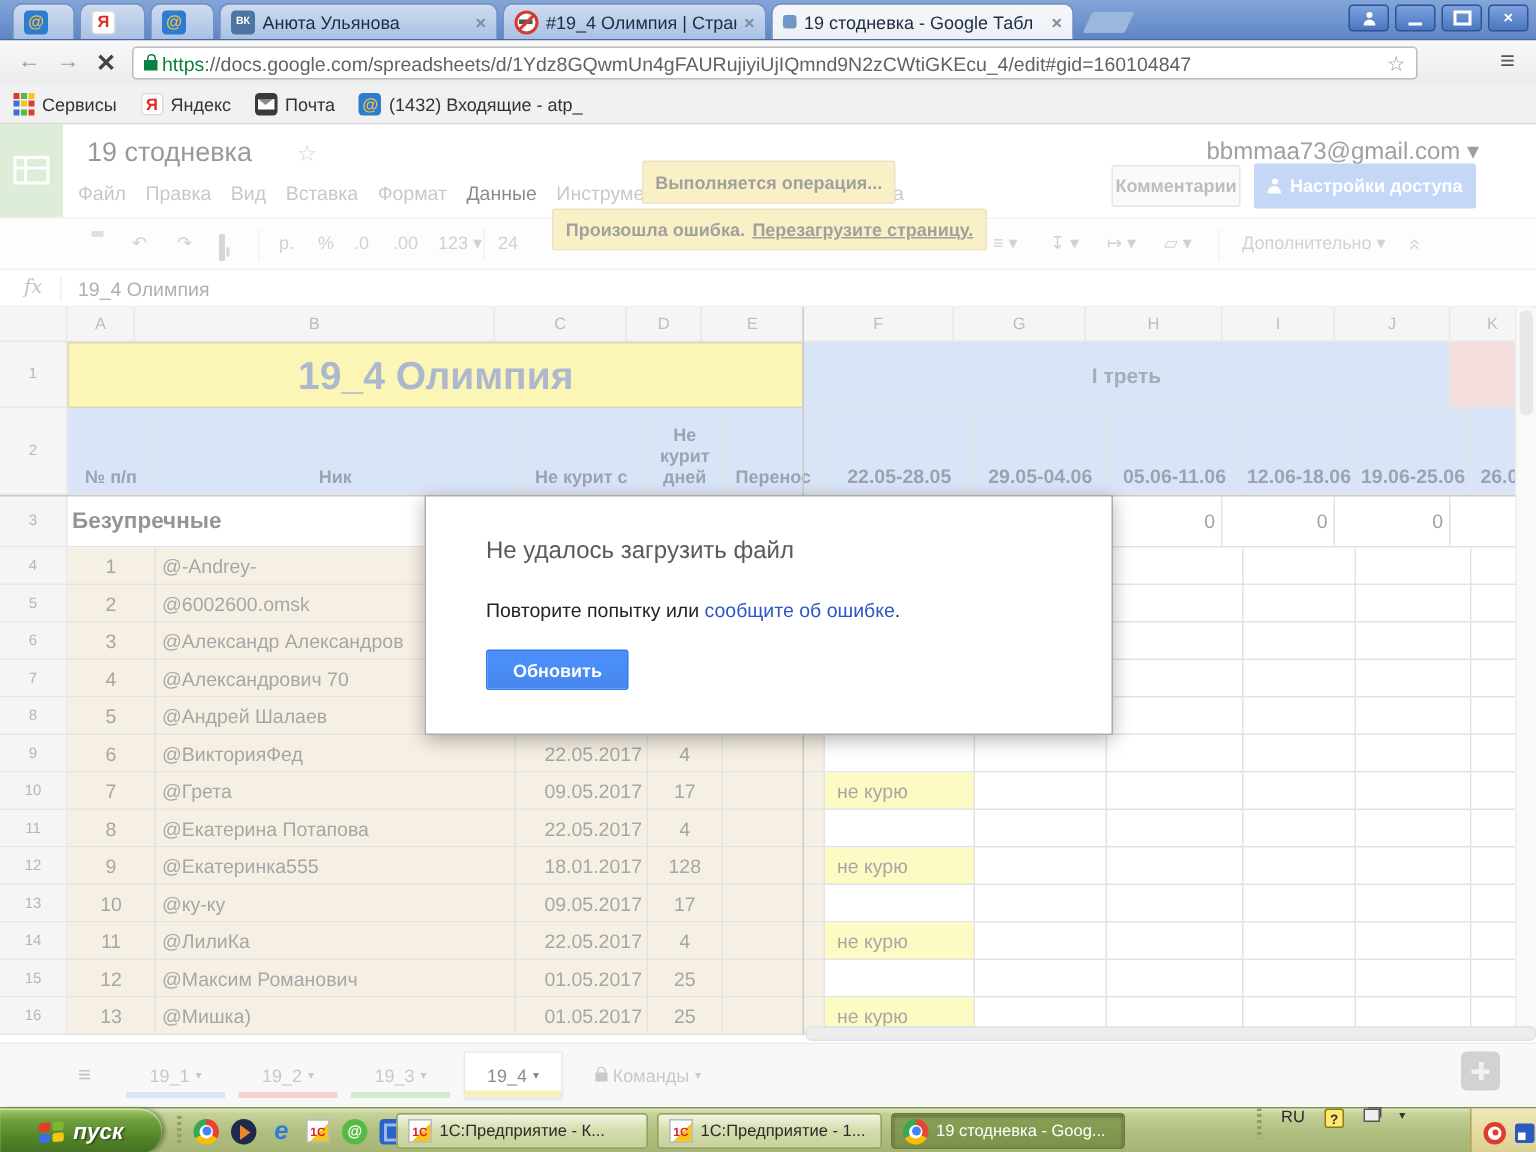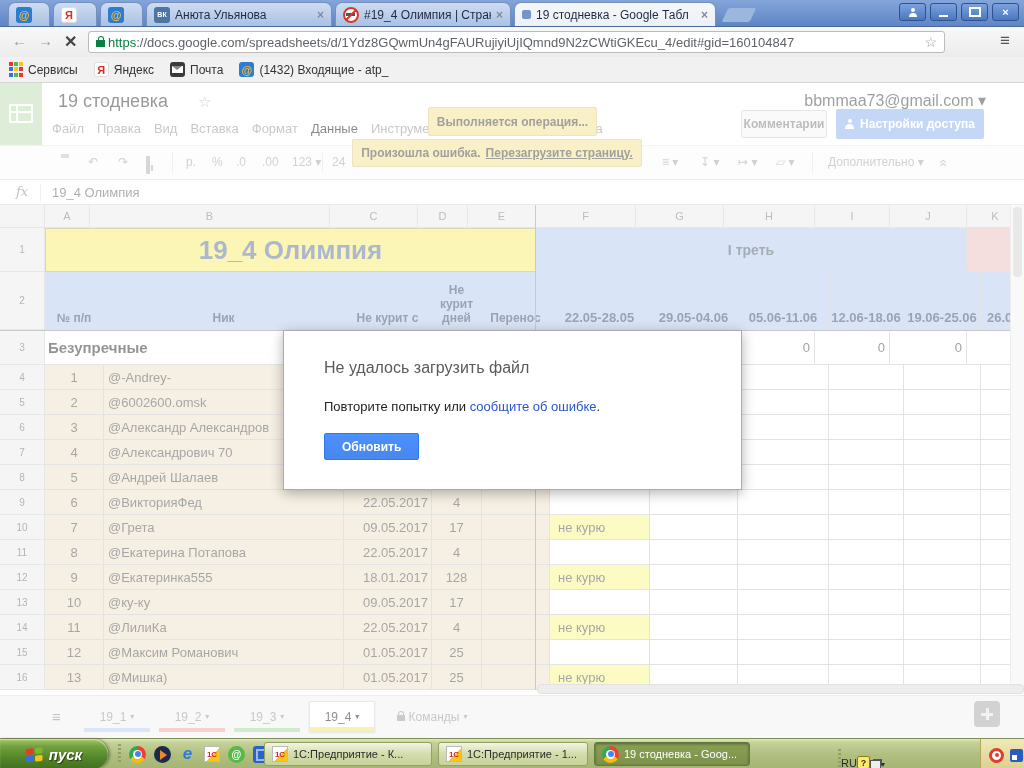--- a/index.html
+++ b/index.html
@@ -95,21 +95,21 @@
 .section{width:285px;font-size:15px;font-weight:bold;color:#333;padding-left:3px;border-right:none}
 .zero{justify-content:flex-end;padding-right:4px;color:#494949}
 .frozenV{position:absolute;left:535px;top:0;width:1px;height:485px;background:#9a9a9a;z-index:2}
 .frozenH{position:absolute;left:0;top:125px;width:1024px;height:1px;background:#9a9a9a;z-index:2}
 .vscroll{position:absolute;right:0;top:122px;width:14px;height:485px;background:#f4f4f4;border-left:1px solid #ddd;z-index:3}
 .vscroll i{position:absolute;left:2px;top:2px;width:9px;height:70px;background:#d4d4d4;border-radius:4px}
 .hscroll{position:absolute;left:537px;top:601px;width:487px;height:10px;background:#dcdcdc;border:1px solid #c6c6c6;border-radius:4px;z-index:3}
 
 .toast{position:absolute;background:#f4e394;border:1px solid #dcc98c;border-radius:2px;display:flex;align-items:center;justify-content:center;font-size:12px;font-weight:bold;color:#4a4a42;z-index:10;white-space:nowrap}
 #toast1{left:428px;top:24px;width:169px;height:29px}
-#toast2{left:352px;top:56px;width:290px;height:28px}
+#toast2{left:368px;top:56px;width:290px;height:28px}
 #toast2 .tlink{text-decoration:underline;margin-left:5px}
 
 #tabbar{position:absolute;left:0;top:612px;width:1024px;height:43px;background:#f1f1f1;border-top:1px solid #ddd}
 .allsheets{position:absolute;left:52px;top:12px;font-size:15px;color:#8a8a8a}
 #stabs{position:absolute;left:84px;top:5px;display:flex;align-items:flex-start}
 .stab{height:31px;margin-right:9px;display:flex;align-items:center;justify-content:center;gap:4px;font-size:12px;color:#969696;position:relative;padding:0 8px}
 .stab .strip{position:absolute;left:0;bottom:0;width:100%;height:4px}
 .stab.active{background:#fff;border:1px solid #d5d5d5;box-shadow:0 1px 2px rgba(0,0,0,.15);color:#1e1e1e}
 .minilock{width:8px;height:6px;background:#9a9a9a;position:relative;margin-top:3px}
 .minilock:before{content:"";position:absolute;top:-4px;left:1px;width:4px;height:4px;border:1.5px solid #9a9a9a;border-bottom:none;border-radius:3px 3px 0 0}
@@ -135,21 +135,21 @@
 .player-icon{border-radius:50%;background:#1d2a4a;position:relative}
 .player-icon:after{content:"";position:absolute;left:6px;top:4px;border:5px solid transparent;border-left:7px solid #f0862a}
 .ie-icon{color:#2f7cd6;font-size:17px;font-weight:bold;font-style:italic;display:flex;align-items:center;justify-content:center}
 .onec-icon{background:linear-gradient(135deg,#fff 55%,#f7c51e 55%);border:1px solid #bbb;color:#d22;font-size:8px;font-weight:bold;display:flex;align-items:center;justify-content:center;flex:0 0 16px;width:16px;height:16px}
 .agent-icon{border-radius:50%;background:#58b947;color:#fff;font-size:10px;font-weight:bold;display:flex;align-items:center;justify-content:center}
 .explorer-icon{border-radius:3px;background:#2b62c9;position:relative}
 .explorer-icon:after{content:"";position:absolute;left:3px;top:3px;width:11px;height:8px;border:2px solid #9db9ea}
 #taskbtns{position:absolute;left:264px;top:3px;display:flex;gap:6px}
 .tbtn{height:24px;border-radius:3px;border:1px solid #93a264;background:linear-gradient(#f2f5e2,#d3dcab 50%,#c7d29c);color:#2c2c2c;font-size:11px;display:flex;align-items:center;gap:5px;padding:0 7px;white-space:nowrap;overflow:hidden}
 .tbtn.active{background:linear-gradient(#8aa055,#7c924b);color:#fff;border-color:#667a3e;box-shadow:inset 0 1px 3px rgba(0,0,0,.4)}
-.trayA{position:absolute;left:838px;top:0;height:30px;display:flex;align-items:flex-end;gap:0}
+.trayA{position:absolute;left:838px;top:0;height:30px;display:flex;align-items:flex-start;gap:13px}
 .lang{font-size:11px;color:#2b2b2b}
 .help-icon{width:13px;height:13px;background:#ffe86e;border:1px solid #8a7a1e;border-radius:2px;font-size:9px;font-weight:bold;color:#333;display:flex;align-items:center;justify-content:center}
 .restore-icon{width:11px;height:9px;border:1px solid #555;background:#eee;box-shadow:2px -2px 0 -1px #555}
 .traycaret{font-size:8px;color:#333}
 .trayB{position:absolute;left:980px;top:0;width:96px;height:32px;background:linear-gradient(#f1e9b8,#d9cf8e);border-left:1px solid #b3a75e;display:flex;align-items:center;gap:6px;padding-left:8px}
 .target-icon{width:15px;height:15px;border-radius:50%;border:3px solid #e03c2f;background:#fff;position:relative}
 .target-icon:after{content:"";position:absolute;left:2.5px;top:2.5px;width:4px;height:4px;border-radius:50%;background:#e03c2f}
 .bsq-icon{width:13px;height:13px;background:#2c5bbf;border-radius:2px;position:relative}
 .bsq-icon:after{content:"";position:absolute;left:2px;bottom:2px;width:5px;height:5px;background:#fff}
 .clock{font-size:11px;color:#222;margin-left:2px}

